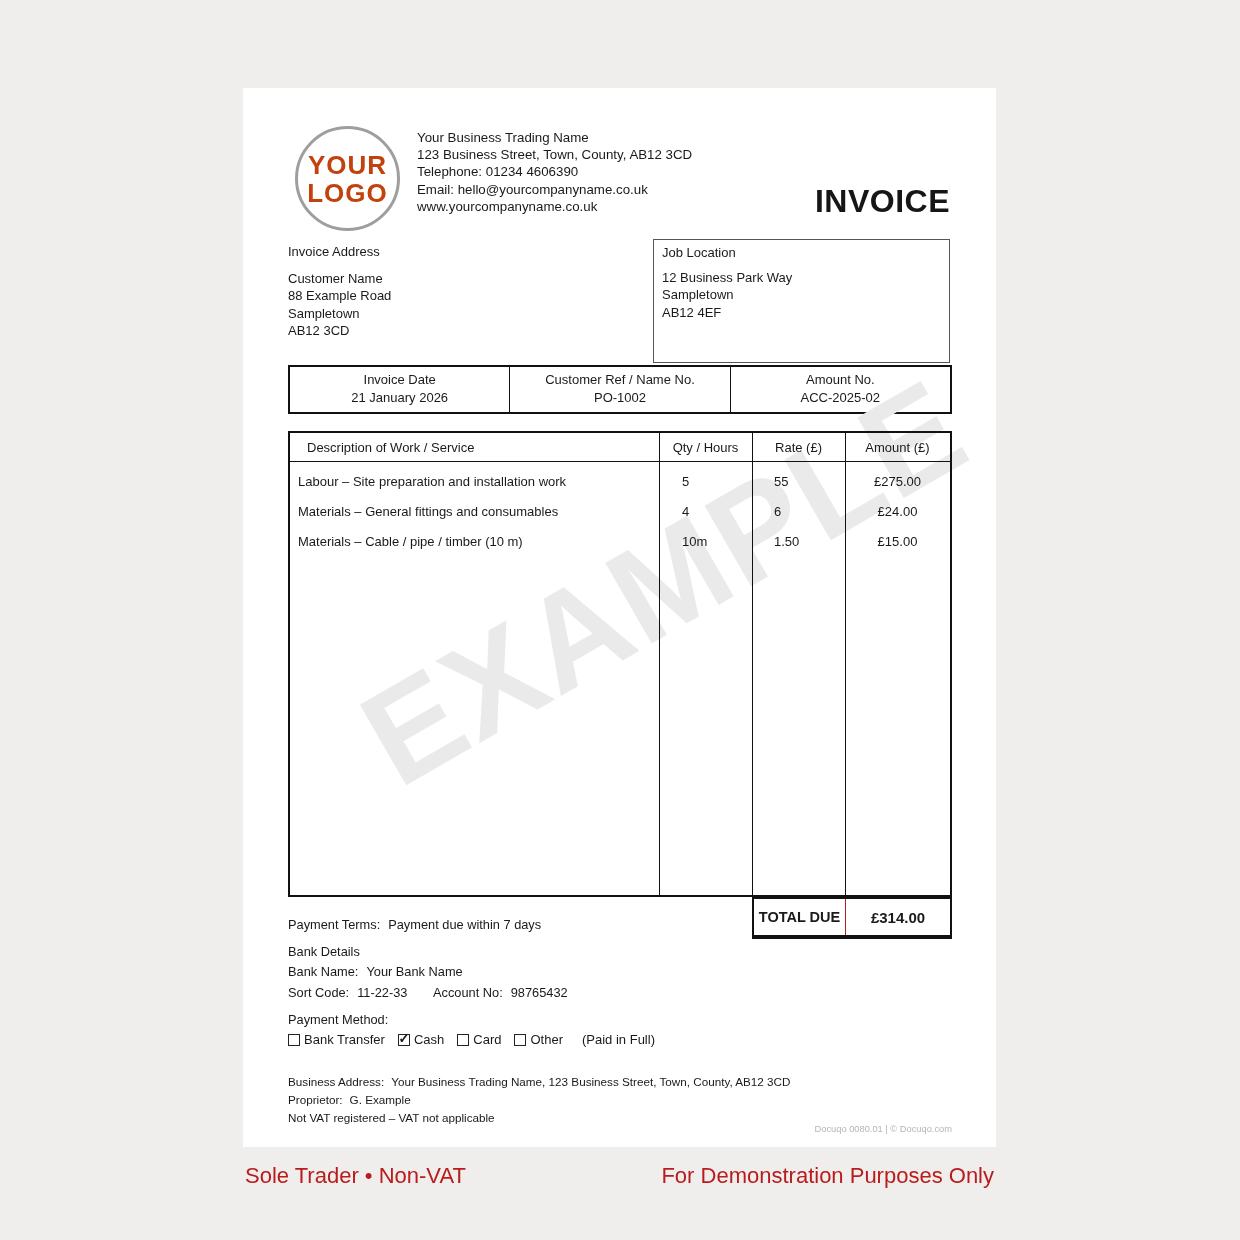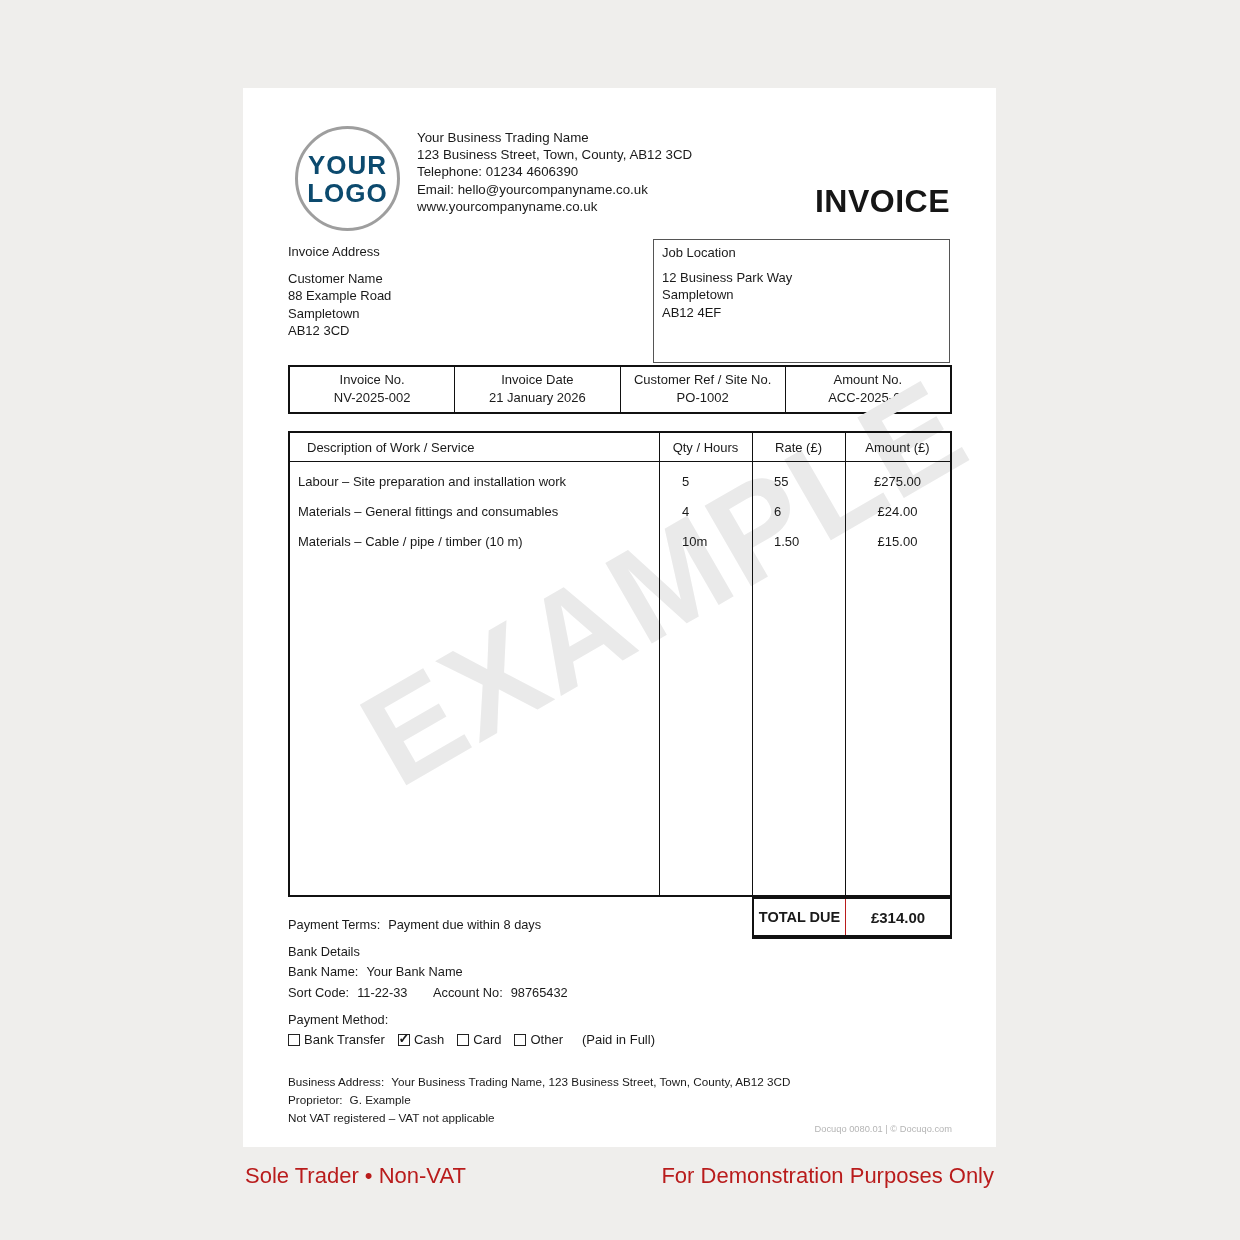--- a/index.html
+++ b/index.html
@@ -14,21 +14,21 @@
   .page {
     position:absolute; left:243px; top:88px; width:753px; height:1059px;
     background:#ffffff;
   }
 
   
   .logo-circle {
     position:absolute; left:52px; top:38px; width:105px; height:105px;
     border:3.5px solid #9e9e9e; border-radius:50%;
     display:flex; flex-direction:column; align-items:center; justify-content:center;
-    color:#0c4a6e; font-weight:bold; font-size:26px; line-height:28px; letter-spacing:1px;
+    color:#c2410c; font-weight:bold; font-size:26px; line-height:28px; letter-spacing:1px;
   }
   .biz-info { position:absolute; left:174px; top:41px; font-size:13.3px; line-height:17.2px; white-space:nowrap; }
   .invoice-title {
     position:absolute; right:46px; top:95px;
     font-size:32px; font-weight:700; letter-spacing:0.5px; color:#161616; white-space:nowrap;
   }
 
   
   .inv-addr-label { position:absolute; left:45px; top:156px; font-size:13px; }
   .inv-addr-lines { position:absolute; left:45px; top:182px; font-size:13px; line-height:17.3px; }
@@ -148,29 +148,25 @@
     <div>Job Location</div>
     <div class="job-lines">
       <div>12 Business Park Way</div>
       <div>Sampletown</div>
       <div>AB12 4EF</div>
     </div>
   </div>
 
   <div class="info-table">
     <div class="info-cell">
-      <div class="hdr">Invoice No.</div>
-      <div class="val">NV-2025-002</div>
-    </div>
-    <div class="info-cell">
       <div class="hdr">Invoice Date</div>
       <div class="val">21 January 2026</div>
     </div>
     <div class="info-cell">
-      <div class="hdr">Customer Ref / Site No.</div>
+      <div class="hdr">Customer Ref / Name No.</div>
       <div class="val">PO-1002</div>
     </div>
     <div class="info-cell">
       <div class="hdr">Amount No.</div>
       <div class="val">ACC-2025-02</div>
     </div>
   </div>
 
   <div class="watermark">EXAMPLE</div>
 
@@ -205,21 +201,21 @@
       </div>
     </div>
   </div>
 
   <div class="total-box">
     <div class="total-label">TOTAL DUE</div>
     <div class="total-value">£314.00</div>
   </div>
 
   <div class="tline" style="top:829px;">
-    <span class="lbl">Payment Terms:</span><span>Payment due within 8 days</span>
+    <span class="lbl">Payment Terms:</span><span>Payment due within 7 days</span>
   </div>
   <div class="tline" style="top:856px;">Bank Details</div>
   <div class="tline" style="top:876px;">
     <span class="lbl">Bank Name:</span><span>Your Bank Name</span>
   </div>
   <div class="tline" style="top:897px;">
     <span class="lbl">Sort Code:</span><span>11-22-33</span>
     <span class="acct-group">
       <span class="lbl">Account No:</span><span>98765432</span>
     </span>

